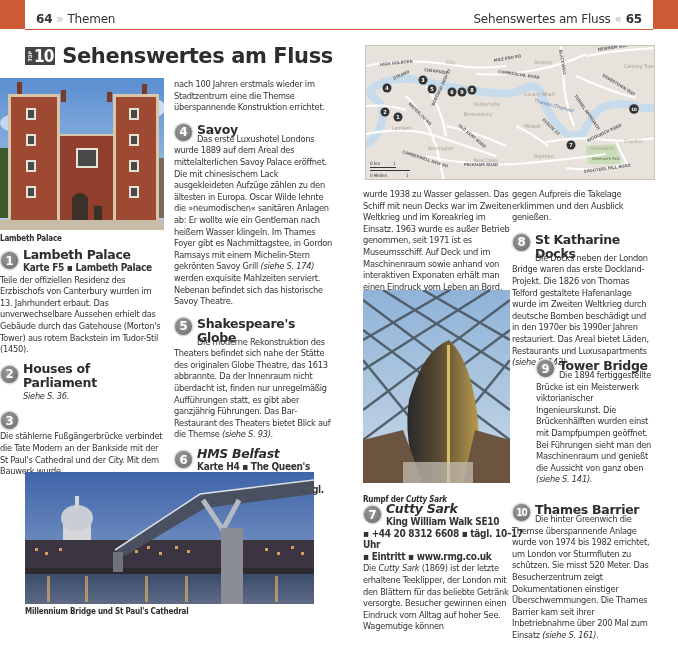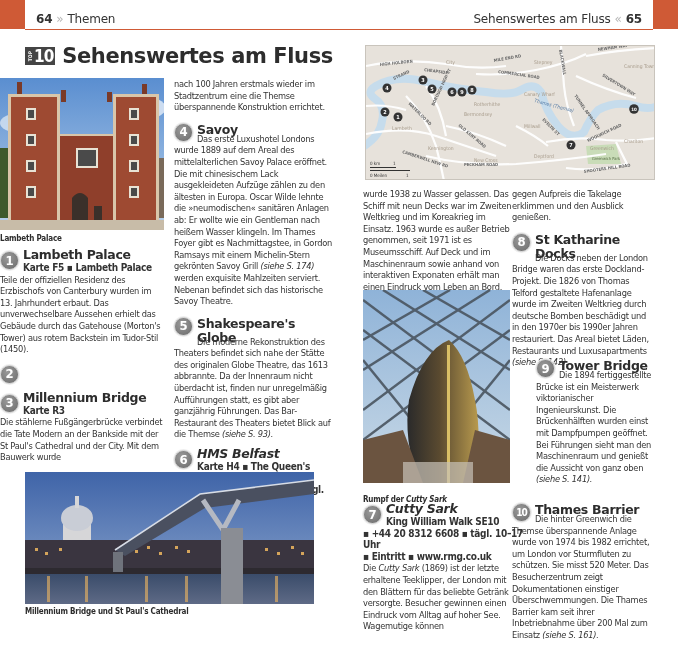--- a/index.html
+++ b/index.html
@@ -136,30 +136,30 @@
           <div class="entry-title">Lambeth Palace</div>
           <div class="meta">Karte F5 ▪ Lambeth Palace</div>
         </div>
       </div>
       <div class="body-text">Teile der offiziellen Residenz des Erzbischofs von Canterbury wurden im 13. Jahrhundert erbaut. Das unverwechselbare Aussehen erhielt das Gebäude durch das Gatehouse (Morton's Tower) aus rotem Backstein im Tudor-Stil (1450).</div>
     </div>
 
     <div class="entry">
       <div class="entry-head">
         <div class="num">2</div>
+        <div>
+          <div class="entry-title">Houses of Parliament</div>
+          <div class="ref">Siehe S. 36.</div>
+        </div>
       </div>
     </div>
 
     <div class="entry">
       <div class="entry-head">
         <div class="num">3</div>
-        <div>
-          <div class="entry-title">Millennium Bridge</div>
-          <div class="meta">Karte R3</div>
-        </div>
       </div>
       <div class="body-text">Die stählerne Fußgängerbrücke verbindet die Tate Modern an der Bankside mit der St Paul's Cathedral und der City. Mit dem Bauwerk wurde</div>
     </div>
   </div>
 
   <div class="col" style="left:174px;top:78px;width:160px;">
     <div class="entry">
       <div class="body-text">nach 100 Jahren erstmals wieder im Stadtzentrum eine die Themse überspannende Konstruktion errichtet.</div>
     </div>
 

